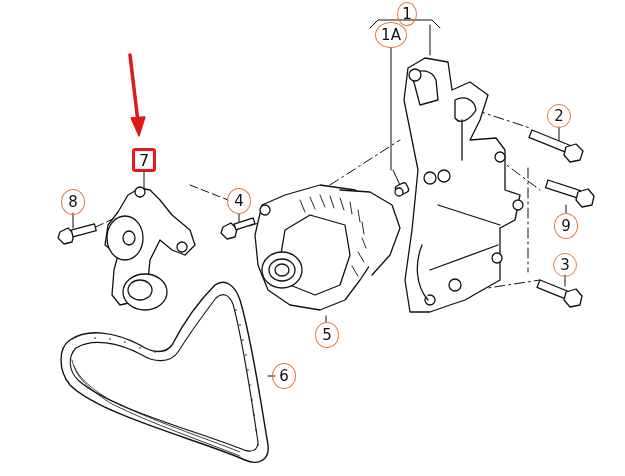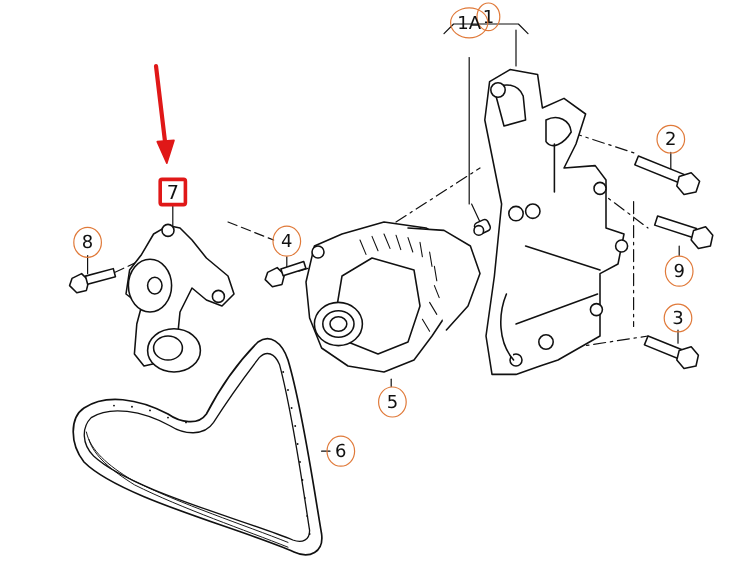--- a/index.html
+++ b/index.html
@@ -159,21 +159,21 @@
           <circle cx="95" cy="338" r="0.8"></circle>
           <circle cx="110" cy="339" r="0.8"></circle>
         <circle cx="125" cy="342" r="0.8"></circle>
           <circle cx="140" cy="348" r="0.8"></circle>
           <circle cx="155" cy="352" r="0.8"></circle>
       </g>
     </g>
   </svg>
 
   <div class="callout" style="left:397px; top:2px; width:20px; height:24px;">1</div>
-  <div class="callout" style="left:375px; top:6px; width:32px; height:26px;">1A</div>
+  <div class="callout" style="left:375px; top:22px; width:32px; height:26px;">1A</div>
   <div class="callout" style="left:547px; top:104px; width:24px; height:24px;">2</div>
   <div class="callout" style="left:553px; top:253px; width:24px; height:24px;">3</div>
   <div class="callout" style="left:227px; top:188px; width:24px; height:26px;">4</div>
   <div class="callout" style="left:315px; top:322px; width:24px; height:26px;">5</div>
   <div class="callout" style="left:272px; top:363px; width:24px; height:26px;">6</div>
   <div class="callout highlight" style="left:132px; top:148px; width:24px; height:24px;">7</div>
   <div class="callout" style="left:61px; top:189px; width:24px; height:26px;">8</div>
   <div class="callout" style="left:554px; top:213px; width:24px; height:26px;">9</div>
 </div>
 

